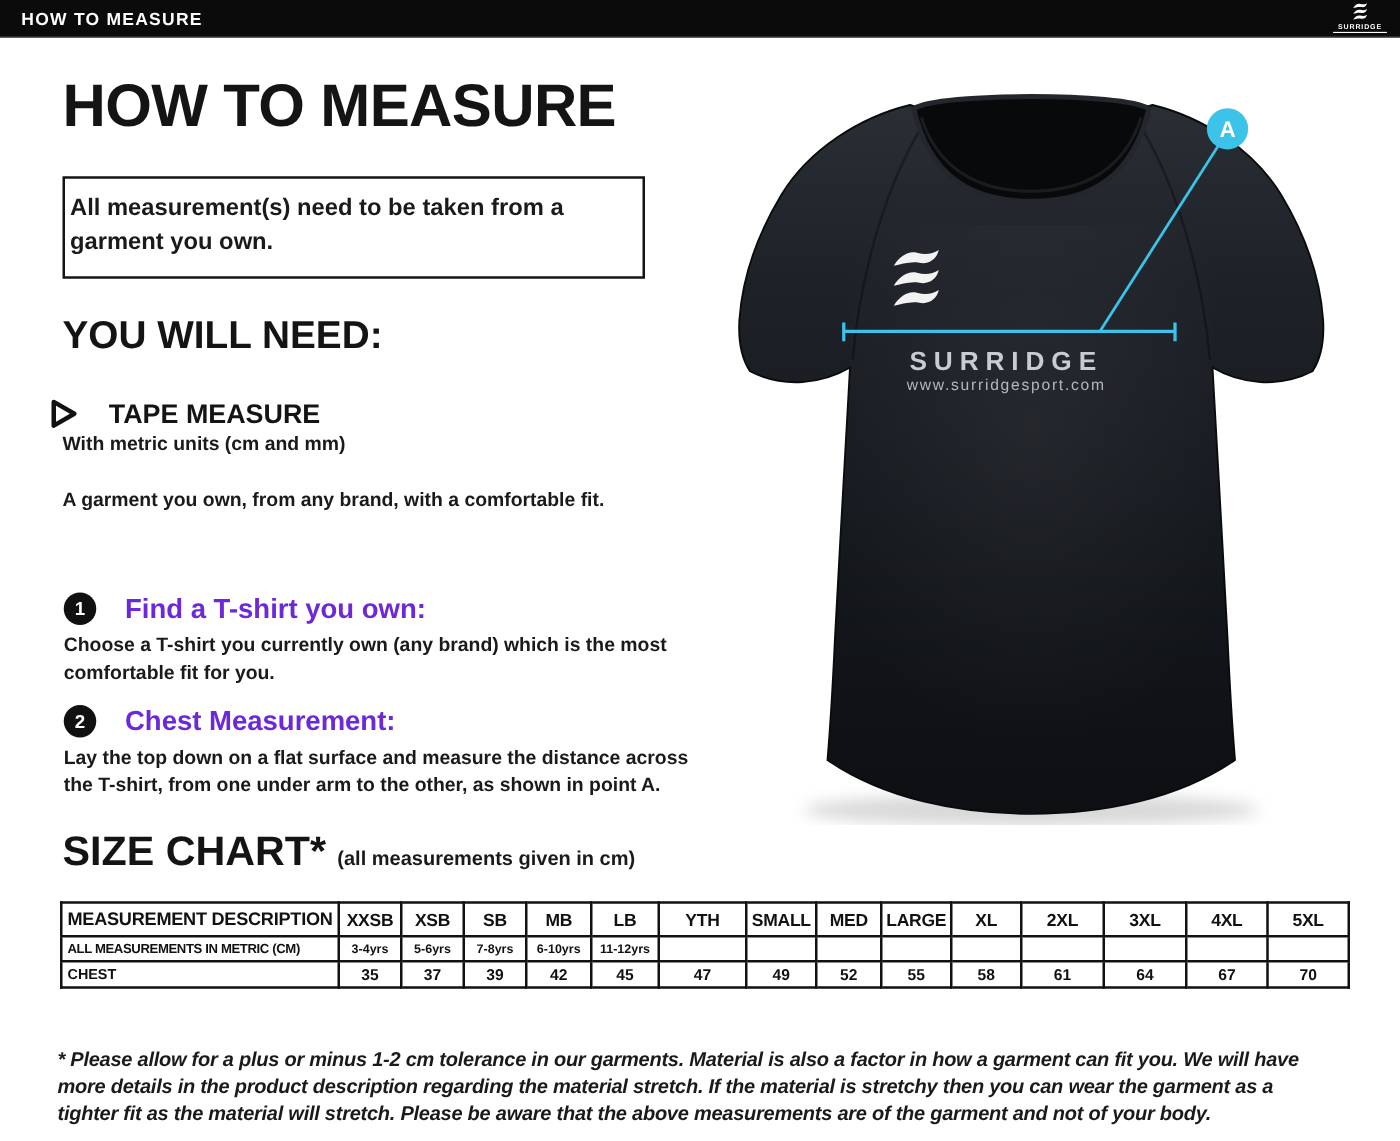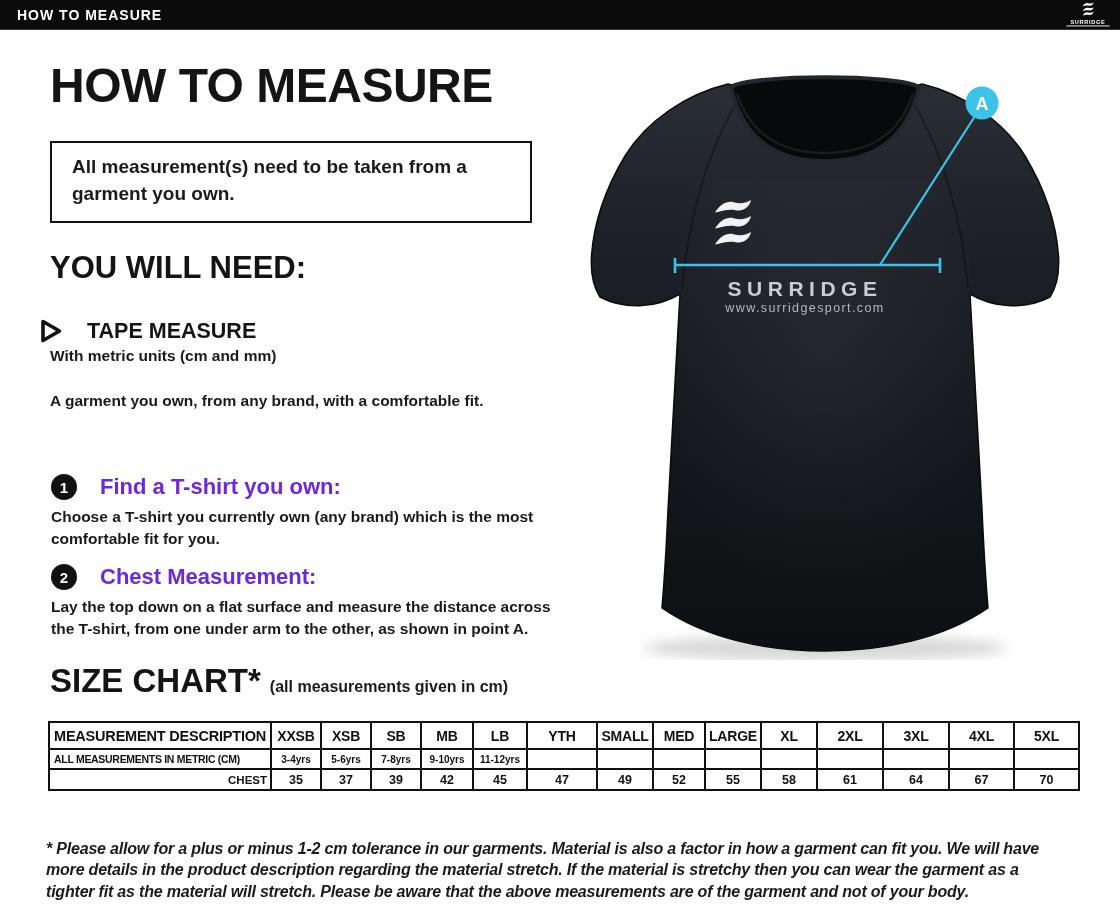--- a/index.html
+++ b/index.html
@@ -16,21 +16,21 @@
     color:#ffffff;font-weight:bold;font-size:14px;letter-spacing:1px;margin-left:17px;
   }
   .topbar-logo{position:absolute;right:9px;top:1px;width:46px;height:28px;}
   
   .page-heading{
     position:absolute;left:50px;top:62px;font-size:48px;font-weight:bold;
     letter-spacing:-0.5px;color:#141414;line-height:1;white-space:nowrap;
   }
   .notice-box{
     position:absolute;left:50px;top:141px;width:442px;border:2.5px solid #141414;
-    padding:11px 16px 13px 20px;font-size:19px;font-weight:bold;line-height:1.42;
+    padding:11px 16px 13px 4px;font-size:19px;font-weight:bold;line-height:1.42;
     white-space:pre-line;color:#1a1a1a;
   }
   .ywn-heading{
     position:absolute;left:50px;top:250px;font-size:31px;font-weight:bold;color:#141414;
     white-space:nowrap;
   }
   .need-item{position:absolute;left:40px;}
   .need-item.tape{top:318px;}
   .need-item.shirt{top:389px;}
   .need-head{display:flex;align-items:center;gap:24px;}
@@ -58,21 +58,21 @@
   }
   .size-table th,.size-table td{
     border:2px solid #111111;text-align:center;vertical-align:middle;
     padding:0 3px;overflow:hidden;white-space:nowrap;color:#111111;
   }
   .size-table thead th{height:25px;font-size:14px;font-weight:bold;letter-spacing:-0.2px;}
   .size-table thead th.col-desc{text-align:left;padding-left:4px;font-size:14.5px;}
   .size-table tbody tr.r-metric td{height:18px;font-size:10px;font-weight:bold;}
   .size-table tbody tr.r-metric td.col-desc{text-align:left;padding-left:4px;font-size:10.5px;letter-spacing:-0.3px;}
   .size-table tbody tr.r-chest td{height:19px;font-size:12.5px;font-weight:bold;}
-  .size-table tbody tr.r-chest td.col-desc{text-align:right;padding-left:4px;font-size:11.5px;}
+  .size-table tbody tr.r-chest td.col-desc{text-align:left;padding-left:4px;font-size:11.5px;}
   .footnote{
     position:absolute;left:46px;top:838px;width:1048px;font-size:16px;font-weight:bold;
     font-style:italic;line-height:1.33;white-space:pre-line;color:#1a1a1a;letter-spacing:-0.2px;
   }
   
   .tshirt-wrap{position:absolute;left:585px;top:60px;width:525px;height:600px;}
 </style>
 </head>
 <body>
 
@@ -169,21 +169,21 @@
         <th>4XL</th>
         <th>5XL</th>
       </tr>
     </thead>
   <tbody>
       <tr class="r-metric">
         <td class="col-desc">ALL MEASUREMENTS IN METRIC (CM)</td>
         <td>3-4yrs</td>
         <td>5-6yrs</td>
         <td>7-8yrs</td>
-        <td>9-10yrs</td>
+        <td>6-10yrs</td>
         <td>11-12yrs</td>
         <td></td>
         <td></td>
         <td></td>
         <td></td>
         <td></td>
         <td></td>
         <td></td>
         <td></td>
         <td></td>

